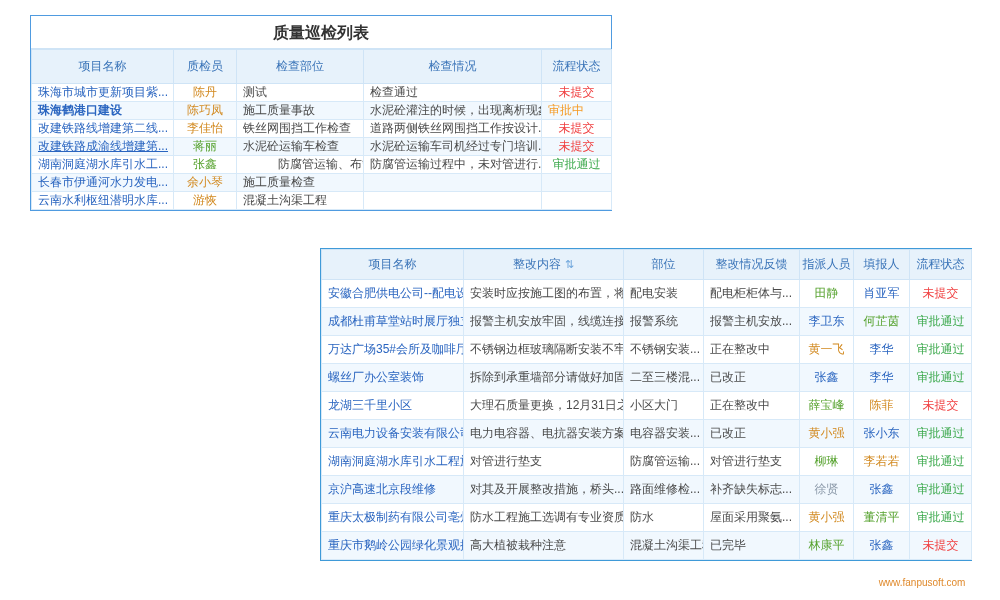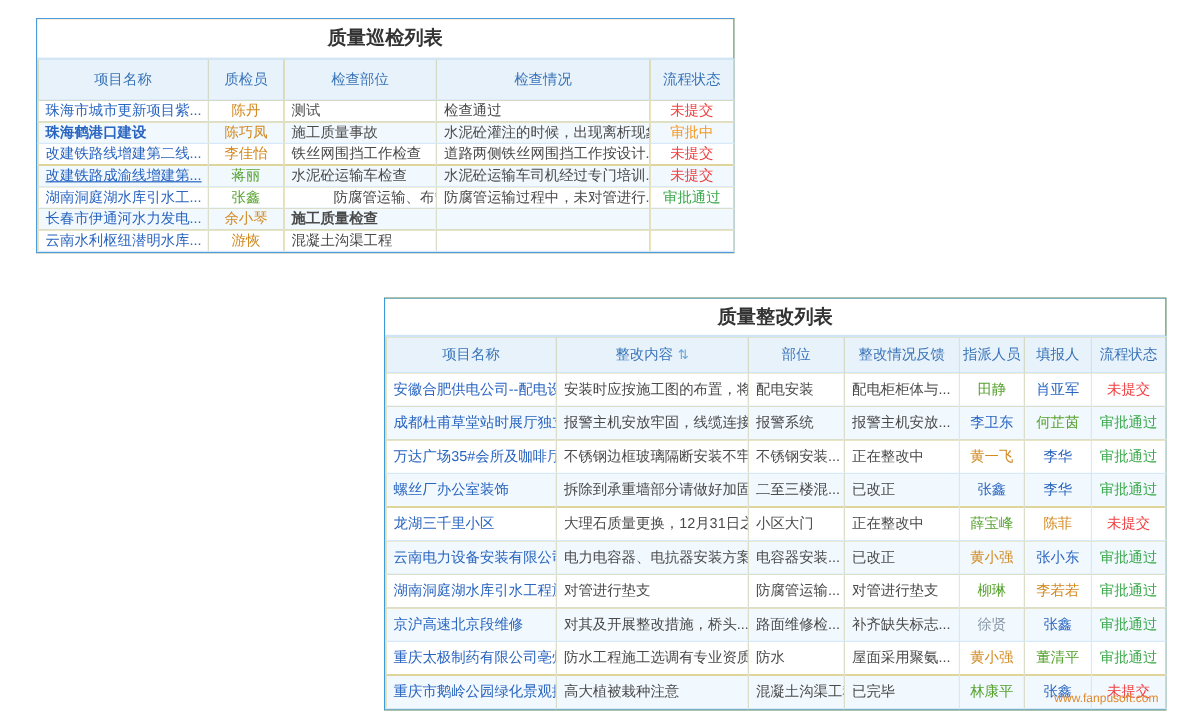--- a/index.html
+++ b/index.html
@@ -1,19 +1,19 @@
 <!DOCTYPE html>
 <html><head>
 <meta charset="utf-8">
 <style>
   * { margin:0; padding:0; box-sizing:border-box; }
   html,body { width:1000px; height:600px; background:#ffffff;
     font-family:"Liberation Sans", sans-serif; overflow:hidden; position:relative; }
 
-  .panel { position:absolute; background:#eab308; }
+  .panel { position:absolute; background:#4d7c0f; }
   .panel-title { text-align:center; font-weight:bold; font-size:16px; color:#333333;
     background:#ffffff; border-bottom:1px solid #cfe4f6; }
 
   #inspection-panel { left:30px; top:15px; width:582px; border:1px solid #4f9be0; z-index:1; }
   #inspection-panel .panel-title { height:33px; line-height:33px; }
   #rectification-panel { left:320px; top:248px; width:652px; border:1px solid #3f9ad8; z-index:2; }
   #rectification-panel .panel-title { height:31px; line-height:31px; }
 
   table { border-collapse:collapse; table-layout:fixed; width:100%; }
   th { background:#e7f2fb; color:#3a74b8; font-weight:normal; font-size:12px;
@@ -65,21 +65,21 @@
           <td style="text-align: center; color: rgb(210, 137, 31);">陈丹</td>
           <td style="text-align: left; color: rgb(74, 74, 74);">测试</td>
           <td style="text-align: left; color: rgb(74, 74, 74);">检查通过</td>
           <td style="text-align: center; color: rgb(240, 65, 66);">未提交</td>
         </tr>
         <tr>
           <td style="text-align: left; color: rgb(42, 101, 192); font-weight: bold;">珠海鹤港口建设</td>
           <td style="text-align: center; color: rgb(210, 137, 31);">陈巧凤</td>
           <td style="text-align: left; color: rgb(74, 74, 74);">施工质量事故</td>
           <td style="text-align: left; color: rgb(74, 74, 74);">水泥砼灌注的时候，出现离析现象</td>
-          <td style="text-align: center; color: rgb(245, 154, 35);">审批中</td>
+          <td style="color: rgb(245, 154, 35);">审批中</td>
         </tr>
         <tr>
           <td style="text-align: left; color: rgb(42, 101, 192);">改建铁路线增建第二线...</td>
           <td style="text-align: center; color: rgb(210, 137, 31);">李佳怡</td>
           <td style="text-align: left; color: rgb(74, 74, 74);">铁丝网围挡工作检查</td>
           <td style="text-align: left; color: rgb(74, 74, 74);">道路两侧铁丝网围挡工作按设计...</td>
           <td style="text-align: center; color: rgb(240, 65, 66);">未提交</td>
         </tr>
         <tr>
           <td style="text-align: left; color: rgb(42, 101, 192); text-decoration: underline;">改建铁路成渝线增建第...</td>
@@ -91,37 +91,36 @@
         <tr>
           <td style="text-align: left; color: rgb(42, 101, 192);">湖南洞庭湖水库引水工...</td>
           <td style="text-align: center; color: rgb(86, 162, 46);">张鑫</td>
           <td style="text-align: left; color: rgb(74, 74, 74); padding-left: 41px;">防腐管运输、布管</td>
           <td style="text-align: left; color: rgb(74, 74, 74);">防腐管运输过程中，未对管进行...</td>
           <td style="text-align: center; color: rgb(57, 168, 74);">审批通过</td>
         </tr>
         <tr>
           <td style="text-align: left; color: rgb(42, 101, 192);">长春市伊通河水力发电...</td>
           <td style="text-align: center; color: rgb(210, 137, 31);">余小琴</td>
-          <td style="text-align: left; color: rgb(74, 74, 74); font-weight: bold;">施工质量检查</td>
+          <td style="text-align: left; color: rgb(74, 74, 74);">施工质量检查</td>
           <td style="text-align: left; color: rgb(74, 74, 74);"></td>
           <td style="text-align: center;"></td>
         </tr>
         <tr>
           <td style="text-align: left; color: rgb(42, 101, 192);">云南水利枢纽潜明水库...</td>
           <td style="text-align: center; color: rgb(210, 137, 31);">游恢</td>
           <td style="text-align: left; color: rgb(74, 74, 74);">混凝土沟渠工程</td>
           <td style="text-align: left; color: rgb(74, 74, 74);"></td>
           <td style="text-align: center;"></td>
         </tr>
       </tbody>
     </table>
 </div>
 
 <div class="panel" id="rectification-panel">
-  <div class="panel-title">质量整改列表</div>
   <table id="rectification-table">
       <colgroup>
         <col style="width: 142px;">
         <col style="width: 160px;">
         <col style="width: 80px;">
         <col style="width: 96px;">
         <col style="width: 54px;">
         <col style="width: 56px;">
         <col style="width: 62px;">
       </colgroup>

